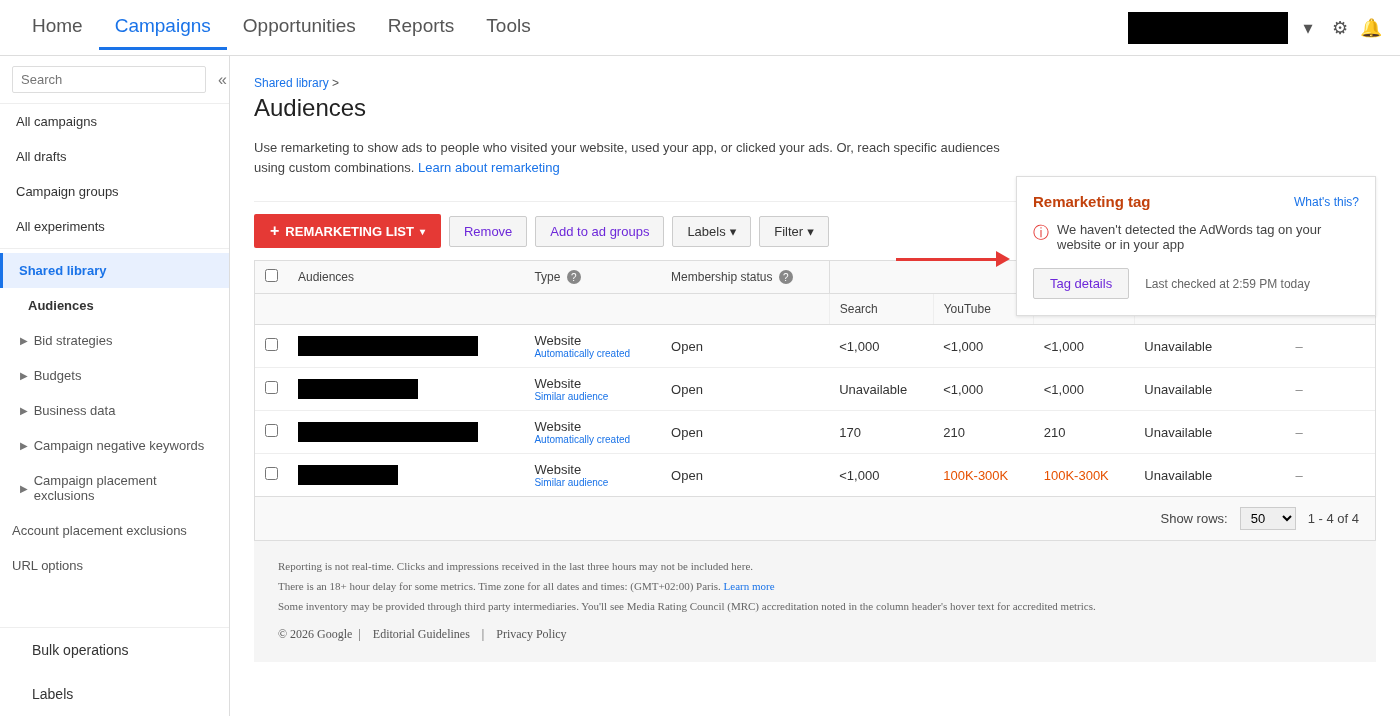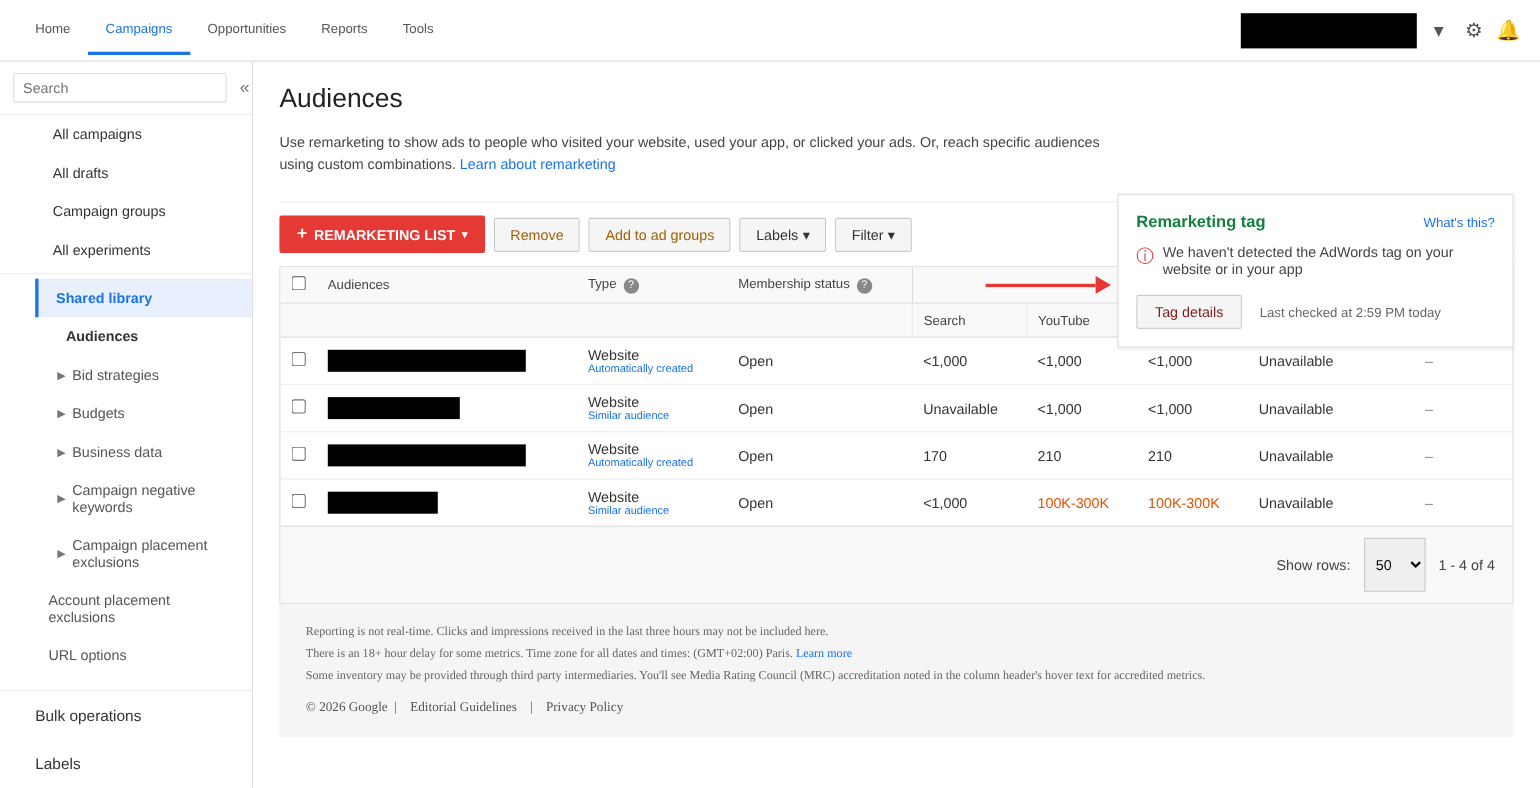--- a/index.html
+++ b/index.html
@@ -37,21 +37,21 @@
       gap: 0;
       flex: 1;
     }
     .nav-link {
       padding: 0 16px;
       height: 44px;
       display: flex;
       align-items: center;
       color: #555;
       text-decoration: none;
-      font-size: 12px;
+      font-size: 19px;
       border-bottom: 3px solid transparent;
       cursor: pointer;
     }
     .nav-link.active {
       color: #1a73e8;
       border-bottom: 3px solid #1a73e8;
     }
     .nav-right {
       display: flex;
       align-items: center;
@@ -117,21 +117,20 @@
       padding: 4px;
     }
     .sidebar-item {
       padding: 10px 16px;
       cursor: pointer;
       color: #333;
       font-size: 13px;
       display: flex;
       align-items: center;
       gap: 6px;
-      margin-left: 32px;
     }
     .sidebar-item.section-header {
       font-weight: bold;
       color: #1a73e8;
       background: #e8f0fe;
       border-left: 3px solid #1a73e8;
     }
     .sidebar-item.active-item {
       font-weight: bold;
       color: #333;
@@ -211,21 +210,21 @@
     }
     .rt-header {
       display: flex;
       justify-content: space-between;
       align-items: center;
       margin-bottom: 12px;
     }
     .rt-title {
       font-size: 15px;
       font-weight: bold;
-      color: #15803d;
+      color: #c2410c;
     }
     .rt-whats-this {
       color: #1a73e8;
       font-size: 12px;
       cursor: pointer;
       text-decoration: none;
     }
     .rt-warning {
       display: flex;
       align-items: flex-start;
@@ -245,21 +244,21 @@
       align-items: center;
       gap: 16px;
     }
     .tag-details-btn {
       background: #f5f5f5;
       border: 1px solid #ccc;
       padding: 7px 16px;
       font-size: 13px;
       cursor: pointer;
       border-radius: 2px;
-      color: #7f1d1d;
+      color: #6d28d9;
     }
     .rt-last-checked {
       font-size: 12px;
       color: #666;
     }
 
     
     .red-arrow-container {
       position: absolute;
       top: 195px;
@@ -305,21 +304,21 @@
     }
     .btn-remarketing .plus { font-size: 16px; }
     .btn-remarketing .dropdown-arrow { font-size: 10px; }
     .btn-secondary {
       background: #f5f5f5;
       border: 1px solid #ccc;
       padding: 7px 14px;
       font-size: 13px;
       cursor: pointer;
       border-radius: 2px;
-      color: #a16207;
+      color: #6d28d9;
     }
     .btn-filter {
       background: #f5f5f5;
       border: 1px solid #ccc;
       padding: 7px 14px;
       font-size: 13px;
       cursor: pointer;
       border-radius: 2px;
       color: #333;
       display: flex;
@@ -425,21 +424,21 @@
       padding: 10px 16px;
       display: flex;
       align-items: center;
       justify-content: flex-end;
       gap: 12px;
       font-size: 13px;
       color: #444;
     }
     .show-rows-select {
       border: 1px solid #ccc;
-      padding: 15px 6px;
+      padding: 2px 6px;
       font-size: 13px;
       cursor: pointer;
     }
     .pagination-info { color: #444; }
 
     
     .page-footer {
       background: #f5f5f5;
       padding: 16px 24px;
       font-size: 11px;
@@ -537,20 +536,23 @@
 
     <div class="sidebar-bottom">
       <div class="sidebar-bottom-item">Bulk operations</div>
       <div class="sidebar-bottom-item">Labels</div>
     </div>
   </div>
 
   <div class="content">
     <div class="content-inner">
 
+      <div class="breadcrumb">
+        <a>Shared library</a><span> &gt; </span>
+      </div>
 
       <h1 class="page-title">Audiences</h1>
 
       <p class="description">
         <span>Use remarketing to show ads to people who visited your website, used your app, or clicked your ads. Or, reach specific audiences using custom combinations.</span>
         <a>Learn about remarketing</a>
       </p>
 
       <div class="remarketing-tag-box">
         <div class="rt-header">

